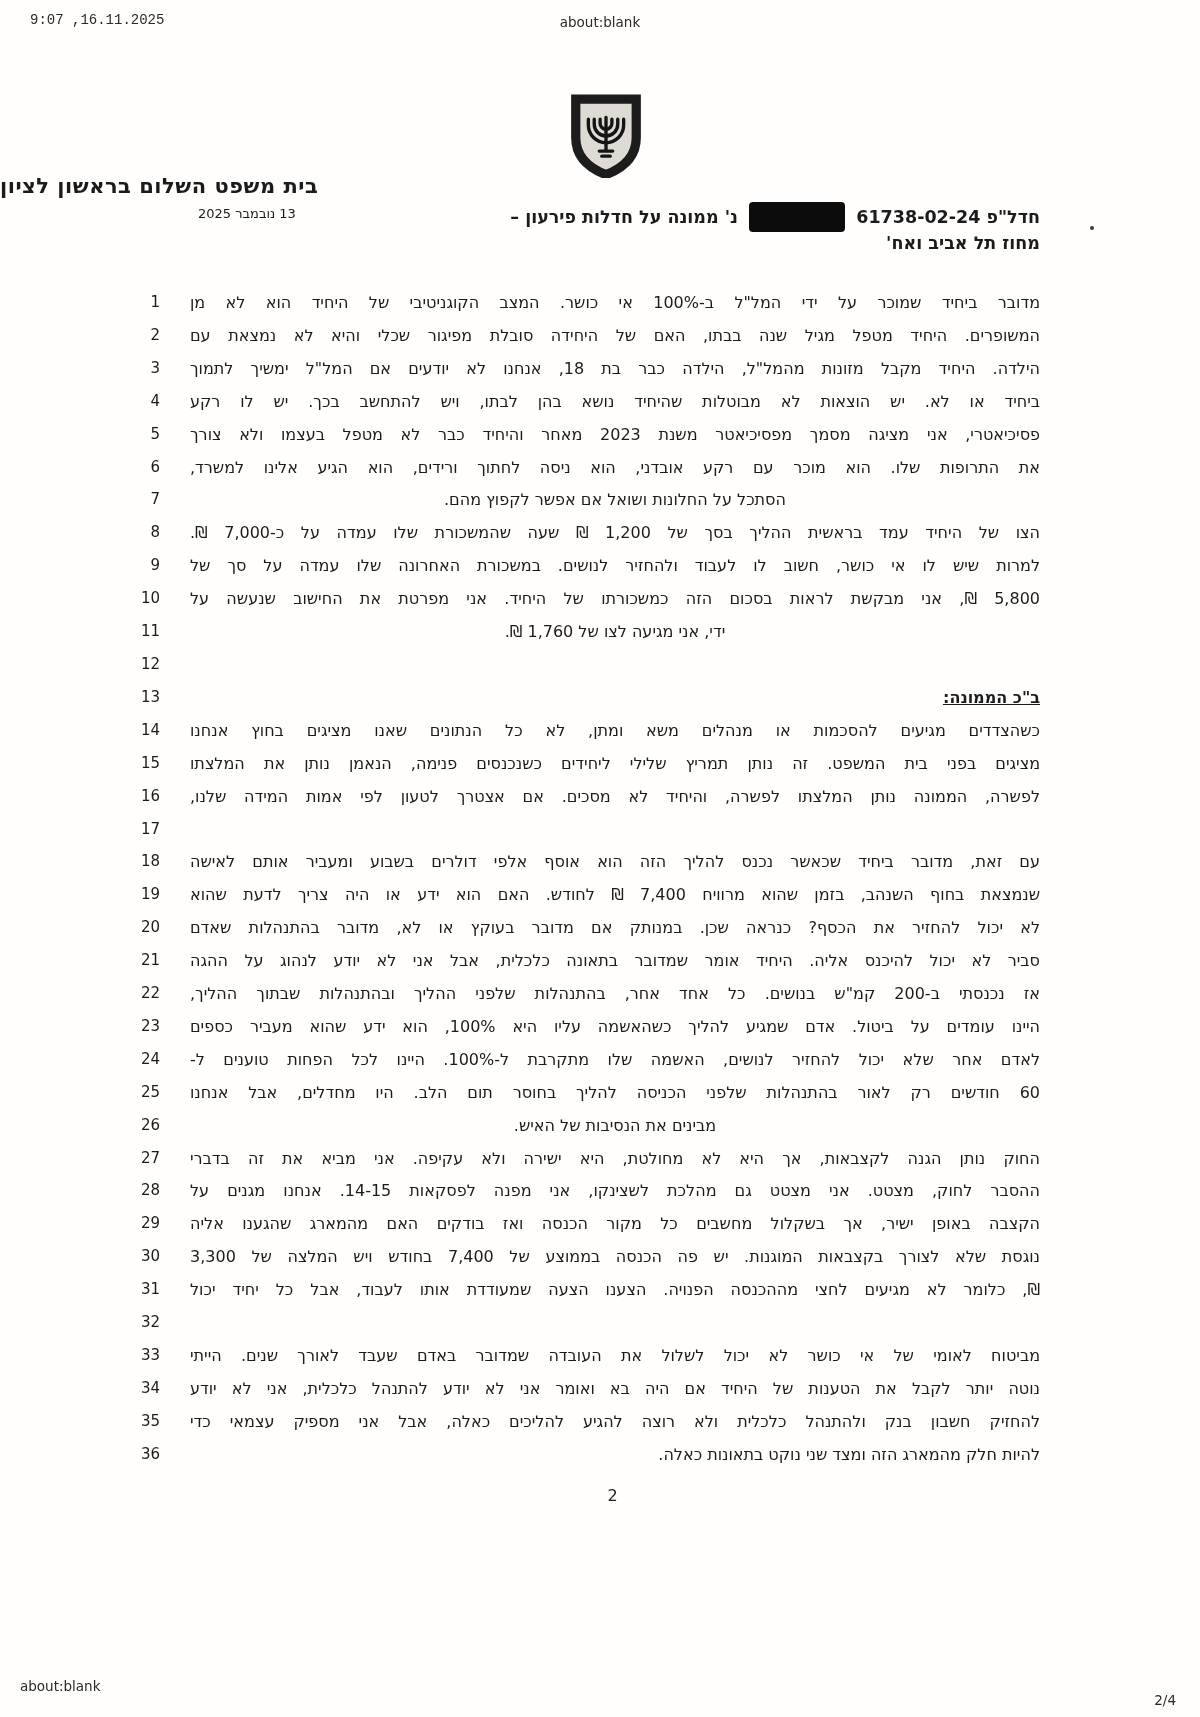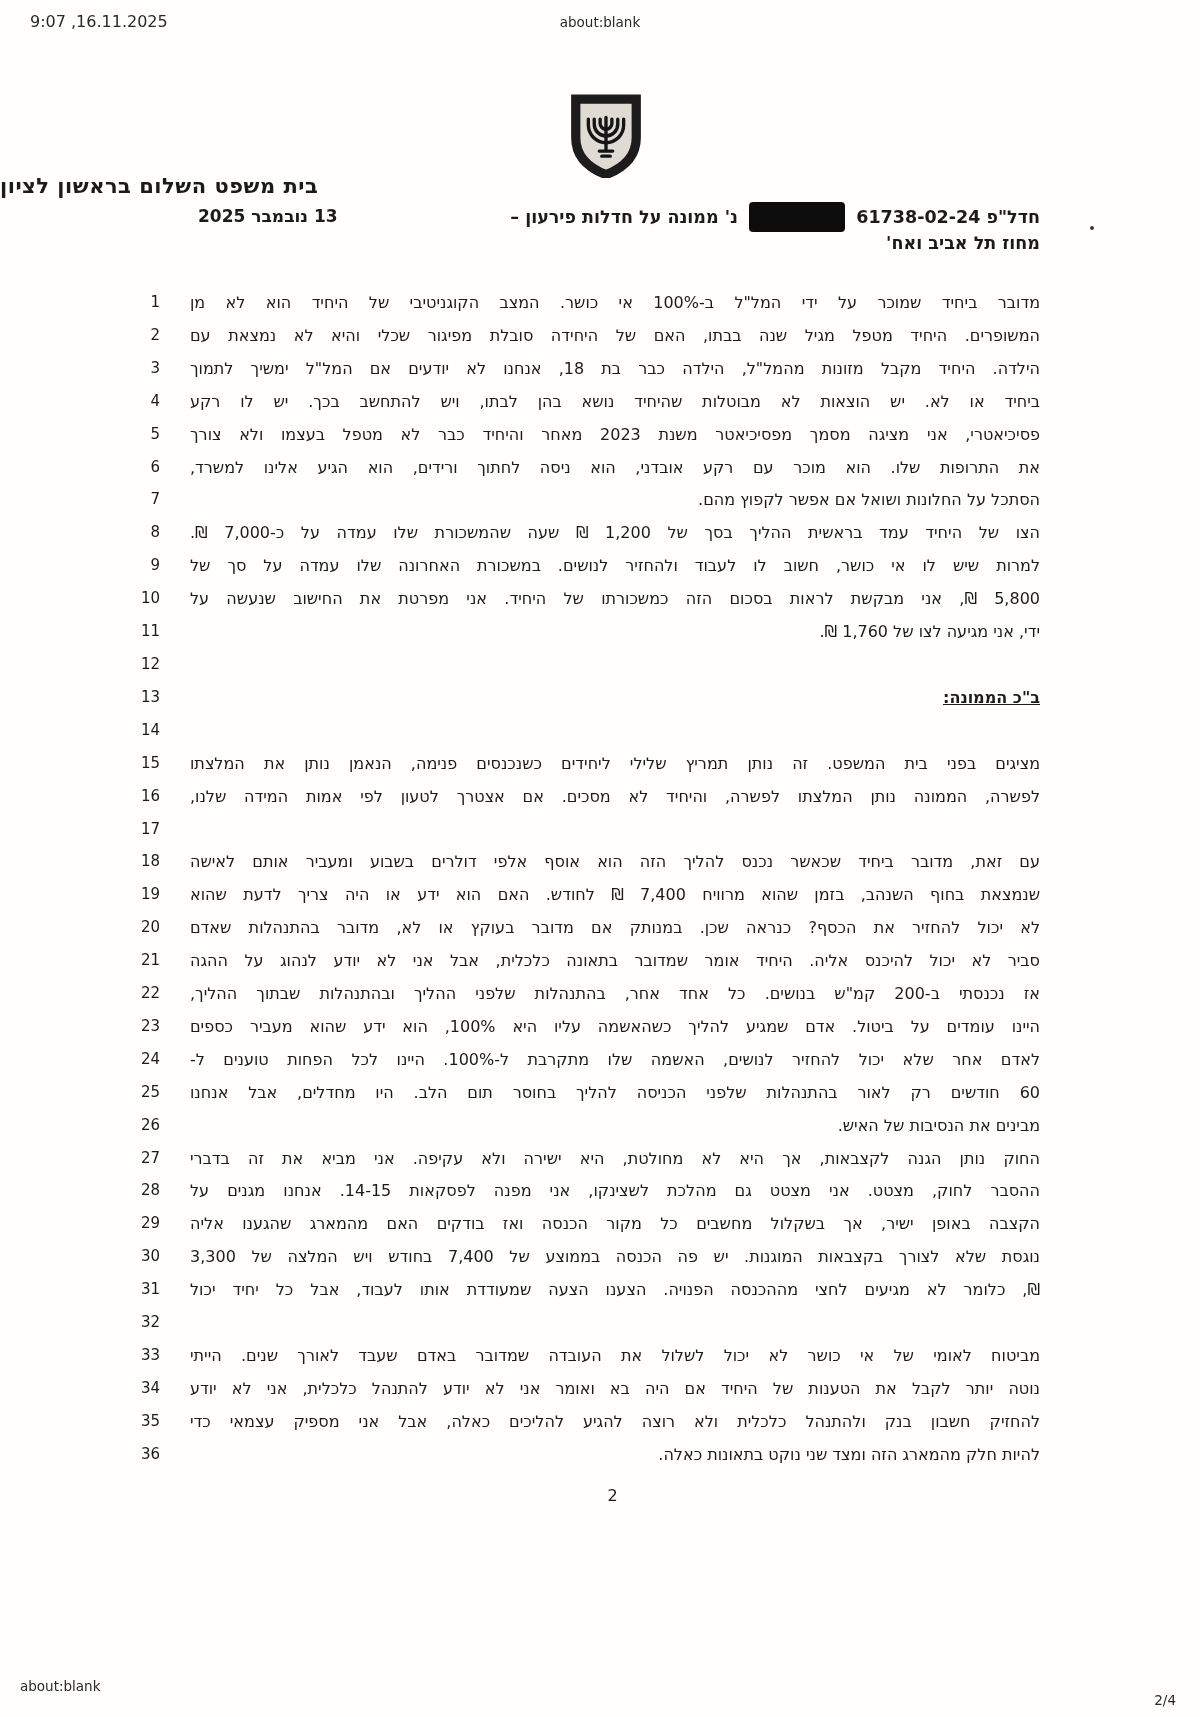--- a/index.html
+++ b/index.html
@@ -1,36 +1,36 @@
 <!DOCTYPE html>
 <html lang="he"><head>
 <meta charset="utf-8">
 <style>
   html,body{margin:0;padding:0;background:#ffffff;}
   .sheet{
     position:relative;width:1200px;height:1717px;background:#fffefd;
     font-family:"DejaVu Sans",sans-serif;color:#1b1b1b;overflow:hidden;
   }
-  .print-hdr-left{position:absolute;left:30px;top:12px;font-size:16px;color:#2a2a2a;direction:ltr;}
+  .print-hdr-left{position:absolute;left:30px;top:12px;font-size:14px;color:#2a2a2a;direction:ltr;font-family:Liberation Mono, monospace;}
   .print-hdr-center{position:absolute;left:0;right:0;top:14px;text-align:center;font-size:13.5px;color:#2a2a2a;direction:ltr;}
   .emblem{position:absolute;left:564px;top:94px;width:84px;height:84px;}
   .court-title{position:absolute;left:0;right:0;top:174px;text-align:left;direction:rtl;
     font-weight:bold;font-size:21px;letter-spacing:.5px;}
   .case-block{position:absolute;right:160px;top:202px;direction:rtl;text-align:right;
     font-weight:bold;font-size:17.5px;line-height:23px;white-space:nowrap;}
   .redaction{display:inline-block;width:96px;height:30px;background:#0c0c0c;border-radius:4px;
     vertical-align:-9px;margin:0 5px;}
-  .hearing-date{position:absolute;left:198px;top:206px;direction:rtl;font-weight:bold;font-size:17px;}
+  .hearing-date{position:absolute;left:198px;top:206px;direction:rtl;font-weight:normal;font-size:13px;}
   .artifact-dot{position:absolute;left:1090px;top:226px;width:4px;height:4px;border-radius:50%;background:#3a3a3a;}
   .body{position:absolute;left:130px;top:292px;width:910px;}
   .row{display:flex;direction:ltr;height:32.92px;align-items:flex-start;}
   .num{width:30px;text-align:right;font-size:15px;padding-top:1px;flex:0 0 30px;}
   .text{flex:1;margin-left:30px;direction:rtl;font-size:16px;line-height:21px;}
   .text.justify{text-align:justify;text-align-last:justify;}
-  .text.right{text-align:right;}
+  .text.right{text-align:center;}
   .text.center{text-align:right;}
   .text.heading{text-align:right;font-weight:bold;text-decoration:underline;}
   .page-num{position:absolute;left:185px;width:855px;top:1486px;text-align:center;font-size:16px;}
   .print-ftr-left{position:absolute;left:20px;top:1678px;font-size:13.5px;color:#2a2a2a;direction:ltr;}
   .print-ftr-right{position:absolute;right:24px;top:1692px;font-size:13.5px;color:#2a2a2a;direction:ltr;}
 </style>
 </head>
 <body>
 
 <div class="sheet">
@@ -128,20 +128,21 @@
       <div class="text right"></div>
     </div>
 
     <div class="row">
       <div class="num">13</div>
       <div class="text heading">ב"כ הממונה:</div>
     </div>
 
     <div class="row">
       <div class="num">14</div>
+      <div class="text justify">כשהצדדים מגיעים להסכמות או מנהלים משא ומתן, לא כל הנתונים שאנו מציגים בחוץ אנחנו</div>
     </div>
 
     <div class="row">
       <div class="num">15</div>
       <div class="text justify">מציגים בפני בית המשפט. זה נותן תמריץ שלילי ליחידים כשנכנסים פנימה, הנאמן נותן את המלצתו</div>
     </div>
 
     <div class="row">
       <div class="num">16</div>
       <div class="text justify">לפשרה, הממונה נותן המלצתו לפשרה, והיחיד לא מסכים. אם אצטרך לטעון לפי אמות המידה שלנו,</div>

